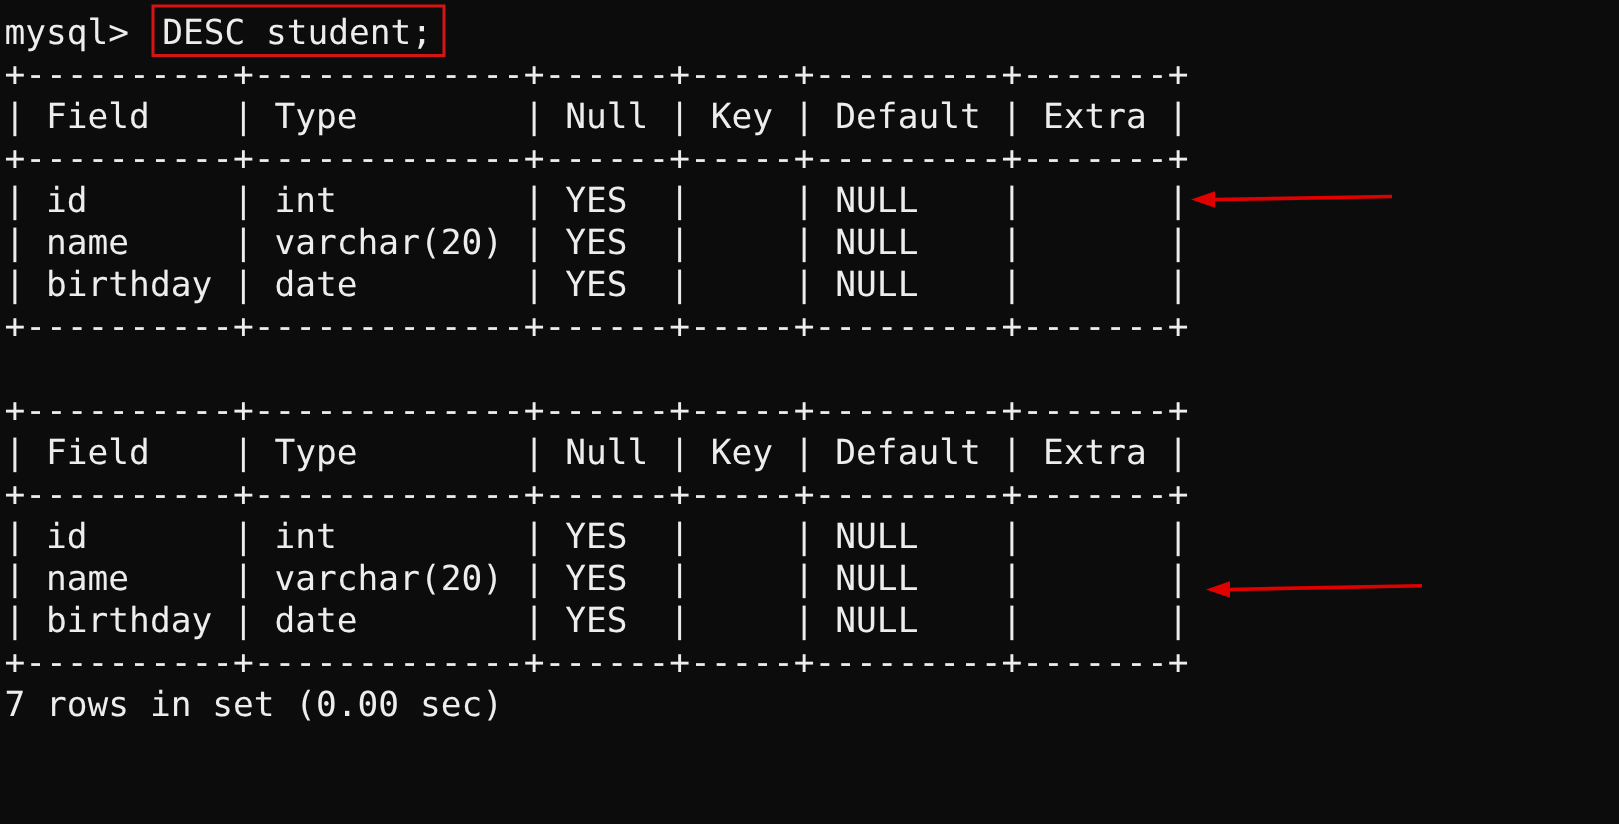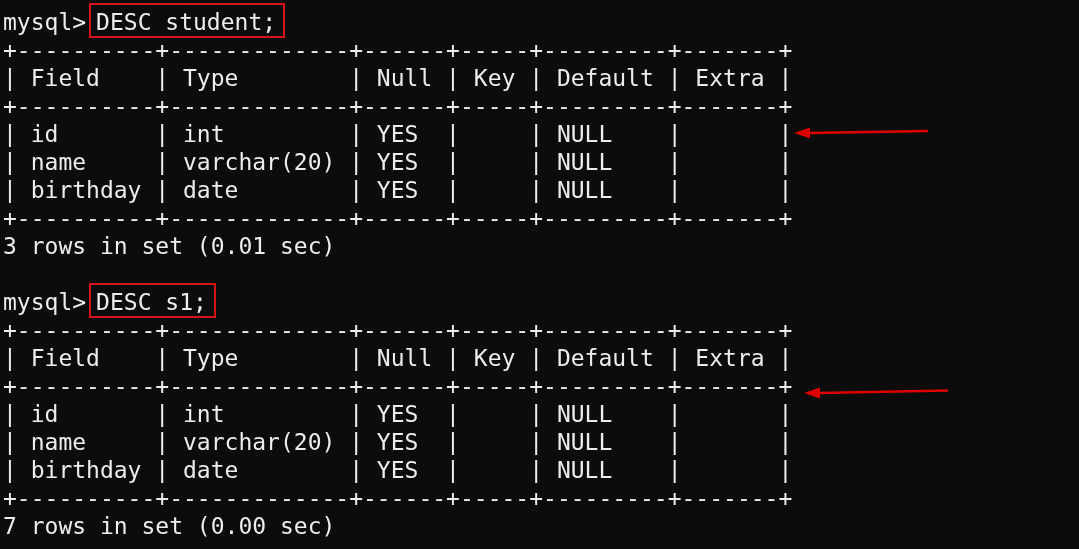--- a/index.html
+++ b/index.html
@@ -23,21 +23,21 @@
     margin: 0;
     font-family: inherit;
     font-size: inherit;
     line-height: 28px;
     white-space: pre;
     color: var(--text, #ededed);
   }
   .block2 { margin-top: 28px; }
   .cmd-box {
     position: relative;
-    margin-left: 10px;
+    margin-left: 22px;
     display: inline;
   }
   .cmd-box::after {
     content: "";
     position: absolute;
     left: -7px;
     right: -9px;
     top: -6px;
     bottom: -3px;
     border: 2px solid var(--highlight-red, #d51414);
@@ -52,25 +52,23 @@
 
   <div>
     <div class="line"><span>mysql&gt;</span><span class="cmd-box"><span>DESC student;</span></span></div>
     <pre class="ascii">+----------+-------------+------+-----+---------+-------+
 | Field    | Type        | Null | Key | Default | Extra |
 +----------+-------------+------+-----+---------+-------+
 | id       | int         | YES  |     | NULL    |       |
 | name     | varchar(20) | YES  |     | NULL    |       |
 | birthday | date        | YES  |     | NULL    |       |
 +----------+-------------+------+-----+---------+-------+</pre>
-    <div class="line">3 rows in set (0.01 sec)</div>
   </div>
 
   <div class="block2">
-    <div class="line"><span>mysql&gt;</span><span class="cmd-box"><span>DESC s1;</span></span></div>
     <pre class="ascii">+----------+-------------+------+-----+---------+-------+
 | Field    | Type        | Null | Key | Default | Extra |
 +----------+-------------+------+-----+---------+-------+
 | id       | int         | YES  |     | NULL    |       |
 | name     | varchar(20) | YES  |     | NULL    |       |
 | birthday | date        | YES  |     | NULL    |       |
 +----------+-------------+------+-----+---------+-------+</pre>
     <div class="line">7 rows in set (0.00 sec)</div>
   </div>
 

